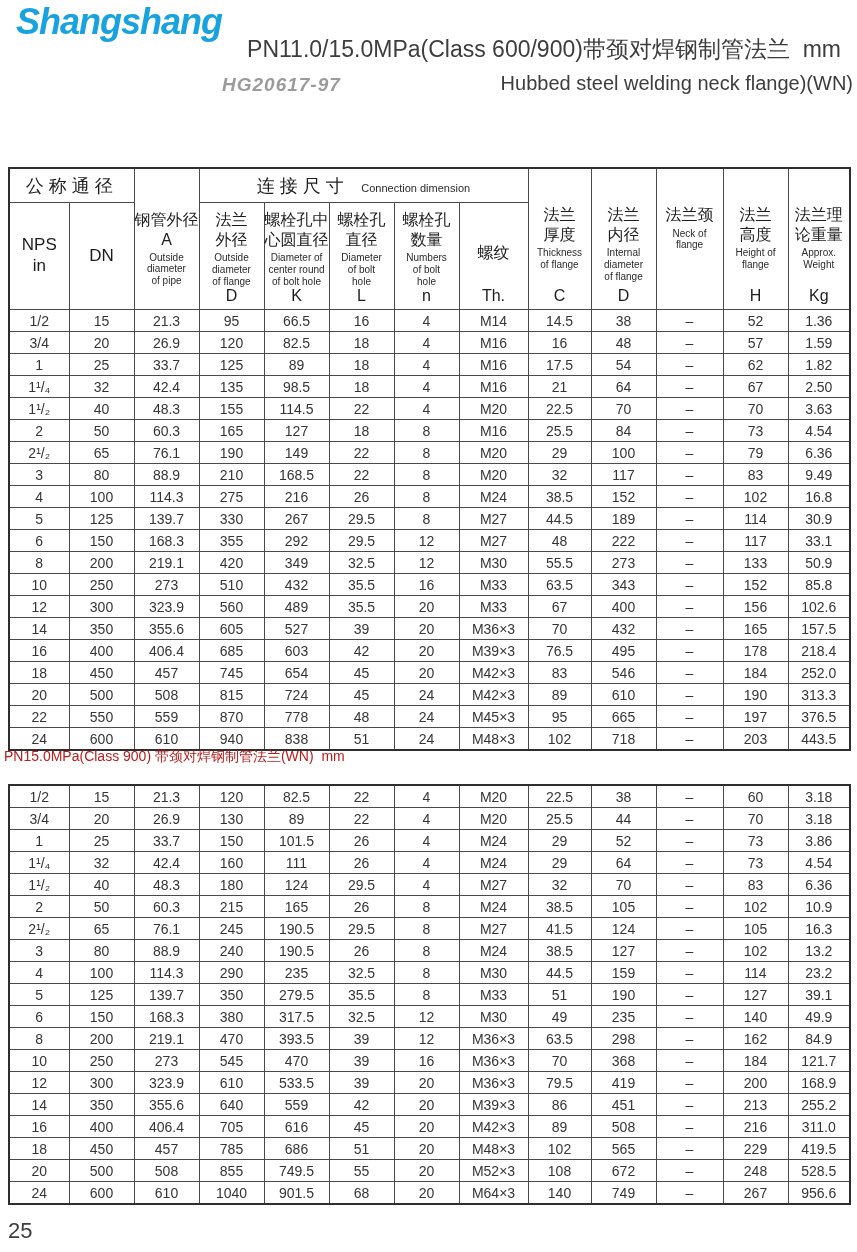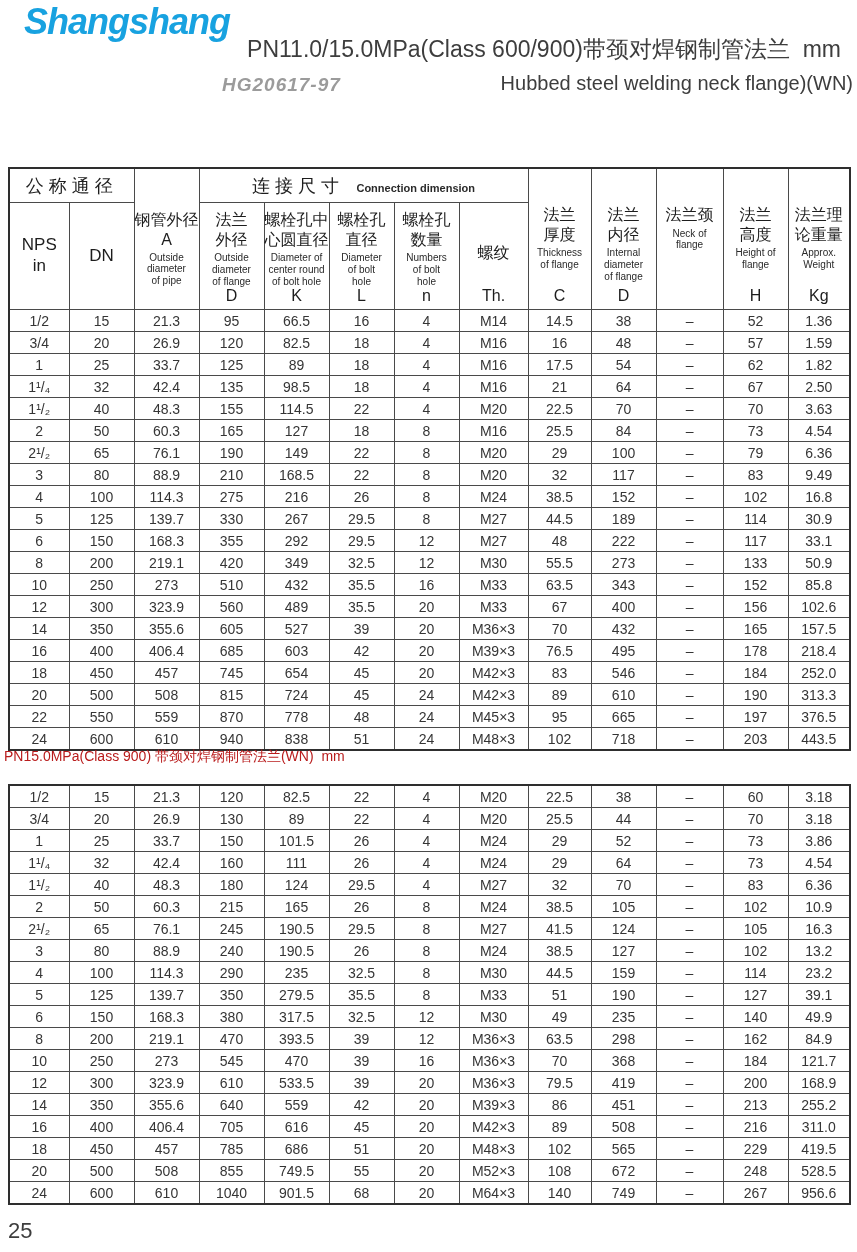--- a/index.html
+++ b/index.html
@@ -2,37 +2,37 @@
 <html><head>
 <meta charset="utf-8">
 <style>
   html,body{margin:0;padding:0;}
   body{
     width:857px;height:1252px;position:relative;background:#ffffff;
     font-family:"Liberation Sans","DejaVu Sans",sans-serif;color:#3a3a3a;
     overflow:hidden;
   }
   
-  .logo{position:absolute;left:24px;top:4px;line-height:1;text-align:right;}
+  .logo{position:absolute;left:16px;top:4px;line-height:1;text-align:right;}
   .logo-main{font-size:36px;font-weight:bold;font-style:italic;letter-spacing:-1px;color:#18a2e0;}
   .logo-sub{font-size:21px;color:#18a2e0;margin-top:2px;letter-spacing:0px;}
   .title{position:absolute;right:16px;top:34px;font-size:23px;color:#3d3d3d;white-space:pre;}
   .standard{position:absolute;left:222px;top:74px;font-size:19px;font-style:italic;font-weight:bold;letter-spacing:1px;color:#9b9b9b;}
   .subtitle{position:absolute;right:4px;top:72px;font-size:20px;color:#3d3d3d;}
   
   table{border-collapse:collapse;table-layout:fixed;background:#fff;border-radius:22px;}
   #t1{position:absolute;left:8px;top:167px;width:841px;border:2px solid #2e2e2e;}
   #t2{position:absolute;left:8px;top:784px;width:841px;border:2px solid #2e2e2e;}
   th,td{border:1px solid #4a4a4a;padding:0;}
   td{font-size:14px;text-align:center;height:21px;line-height:20px;color:#353535;white-space:nowrap;}
   th{font-weight:normal;vertical-align:top;}
   .hrowA th{height:33px;vertical-align:middle;text-align:center;}
   .hrowB th{height:106px;}
   .grp-cn{font-size:18px;letter-spacing:5px;color:#1d1d1d;}
-  .grp-en{font-size:11px;color:#2a2a2a;margin-left:8px;letter-spacing:0;font-weight:bold;}
+  .grp-en{font-size:11px;color:#2a2a2a;margin-left:8px;letter-spacing:0;}
   .hcell{display:flex;flex-direction:column;align-items:center;height:100%;box-sizing:border-box;}
   .hcell .cn{font-size:16px;line-height:1.22;white-space:pre-line;text-align:center;color:#1d1d1d;margin-top:7px;}
   .hcell .en{font-size:10px;line-height:1.18;white-space:pre-line;text-align:center;color:#2a2a2a;margin-top:3px;}
   .hcell .sym{font-size:16px;color:#1d1d1d;margin-top:auto;margin-bottom:4px;}
   .hcell.tall .cn{margin-top:36px;}
   .hcell.pipe .cn{margin-top:41px;}
   .hcell.pipe .sym{margin-top:1px;margin-bottom:0;}
   .hcell.mid{justify-content:center;}
   .hcell.mid .cn{margin-top:0;font-size:17px;}
   .section2{position:absolute;left:4px;top:748px;font-size:14px;color:#b91c1c;white-space:pre;}

